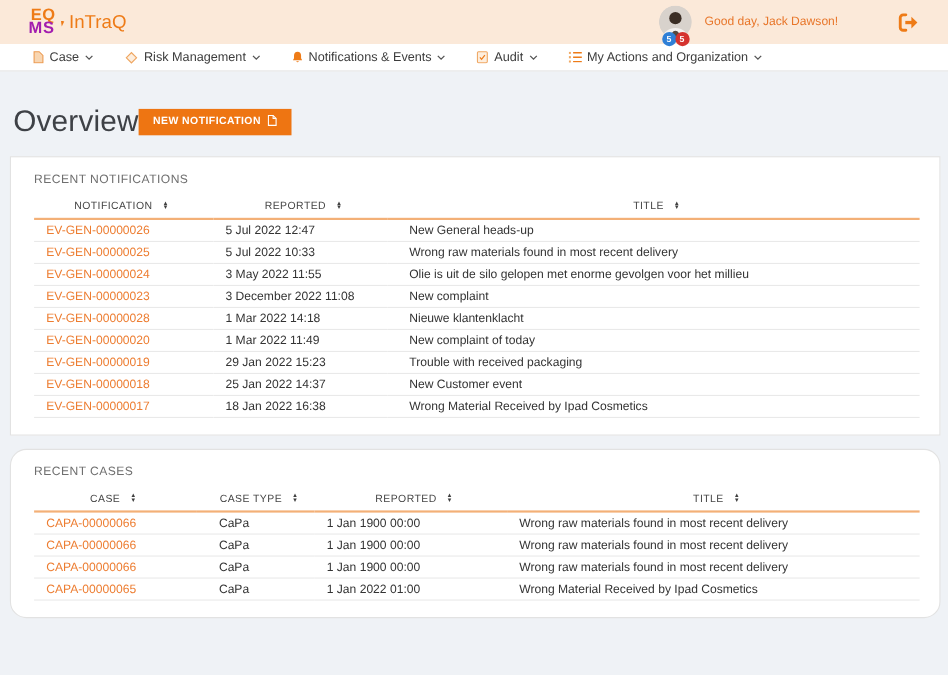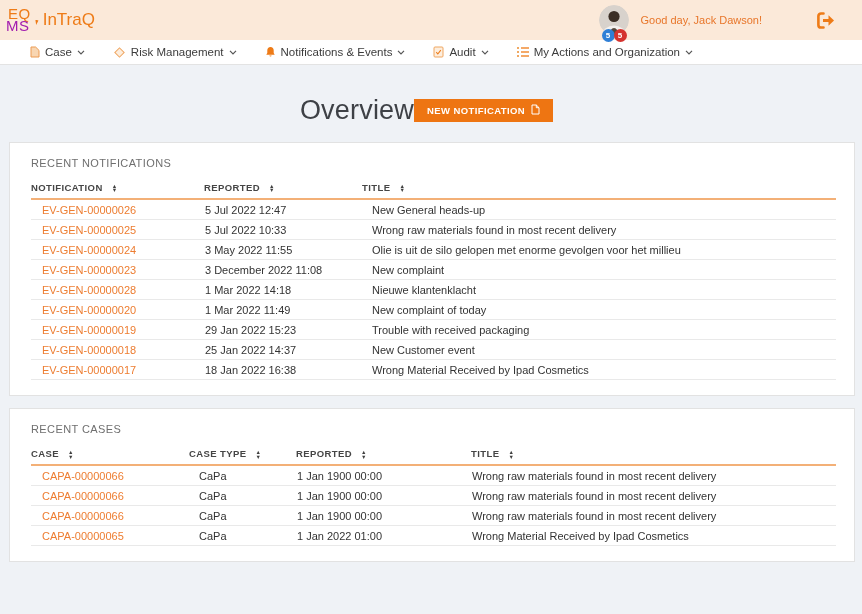--- a/index.html
+++ b/index.html
@@ -2,21 +2,21 @@
 <html><head>
 <meta charset="utf-8">
 <style>
   * { margin:0; padding:0; box-sizing:border-box; }
   html,body { background:#dfe3e8; }
   body { font-family:"Liberation Sans", sans-serif; }
   .screen { position:relative; width:862px; height:614px; background:#eff2f6; overflow:hidden; margin:0 auto; }
 
   
   .topbar { height:40px; background:#fbe9d9; display:flex; align-items:center; }
-  .logo { margin-left:8px; position:relative; line-height:12px; font-size:15px; font-weight:400; letter-spacing:.5px; }
+  .logo { margin-left:28px; position:relative; line-height:12px; font-size:15px; font-weight:700; letter-spacing:.5px; }
   .logo .l1 { color:#ee7b17; }
   .logo .l2 { color:#a21caf; margin-left:-2px; }
   .logo-arrow { position:absolute; left:24px; top:9px; }
   .app-name { color:#ee7b17; font-size:17px; margin-left:12px; font-weight:400; }
   .user-group { margin-left:auto; display:flex; align-items:center; }
   .avatar-wrap { position:relative; width:32px; height:32px; margin-top:2px; }
   .avatar { width:30px; height:30px; border-radius:50%; overflow:hidden; display:block; }
   .badge { position:absolute; bottom:-5px; width:13px; height:13px; border-radius:50%;
            color:#fff; font-size:8px; font-weight:700; display:flex; align-items:center; justify-content:center; }
   .badge.blue { left:3px; background:#2f7fd6; }
@@ -24,31 +24,31 @@
   .greeting { color:#e8762a; font-size:11px; margin-left:10px; }
   .logout { margin-left:52px; margin-right:24px; display:flex; align-items:center; cursor:pointer; }
 
   
   .navbar { height:25px; background:#fff; border-bottom:1px solid #e3e3e3; display:flex; align-items:center;
             padding-left:30px; gap:28px; }
   .nav-item { display:flex; align-items:center; gap:5px; font-size:11.5px; color:#3c3c3c; cursor:pointer; }
   .nav-item svg { display:block; }
 
   
-  .page-head { display:flex; align-items:center; justify-content:center; margin:30px 21px 0 12px; }
+  .page-head { display:flex; align-items:center; justify-content:flex-start; margin:30px 21px 0 12px; }
   .page-title { font-size:27px; font-weight:300; color:#3e4146; letter-spacing:.2px; }
   .new-btn { background:#ee7512; border:none; color:#fff; font-family:inherit; font-size:9.5px; font-weight:700;
              letter-spacing:.4px; padding:5px 13px; display:flex; align-items:center; gap:6px; cursor:pointer; }
 
   
   .card { background:#fff; border:1px solid #e2e2e2; margin:16px 7px 0 9px; padding:0 18px 15px 21px; }
-  .card + .card { margin-top:12px; }
+  .card + .card { margin-top:12px;border-radius:15px; }
   .section-label { font-size:11px; color:#6f6f6f; letter-spacing:.4px; padding:14px 0 9px 0; }
   table { width:100%; border-collapse:collapse; table-layout:fixed; }
-  th { text-align:left; font-size:9.5px; font-weight:700; color:#454545; letter-spacing:.4px;
+  th { text-align:center; font-size:9.5px; font-weight:400; color:#454545; letter-spacing:.4px;
        padding:4px 4px 5px 10px; border-bottom:2px solid #f3b077; white-space:nowrap; cursor:pointer; }
   th.first { padding-left:0; }
   td { font-size:11px; color:#333; padding:4px 6px 3px 11px; border-bottom:1px solid #e9e9e9; white-space:nowrap;
        overflow:hidden; text-overflow:ellipsis; }
   td.id { color:#ed7d31; cursor:pointer; }
   td.indent20 { padding-left:20px; }
   .sort { display:inline-flex; flex-direction:column; vertical-align:middle; margin-left:6px; font-size:5.5px;
           line-height:4.6px; color:#3f3f3f; }
   .sort i { font-style:normal; }
 </style>

